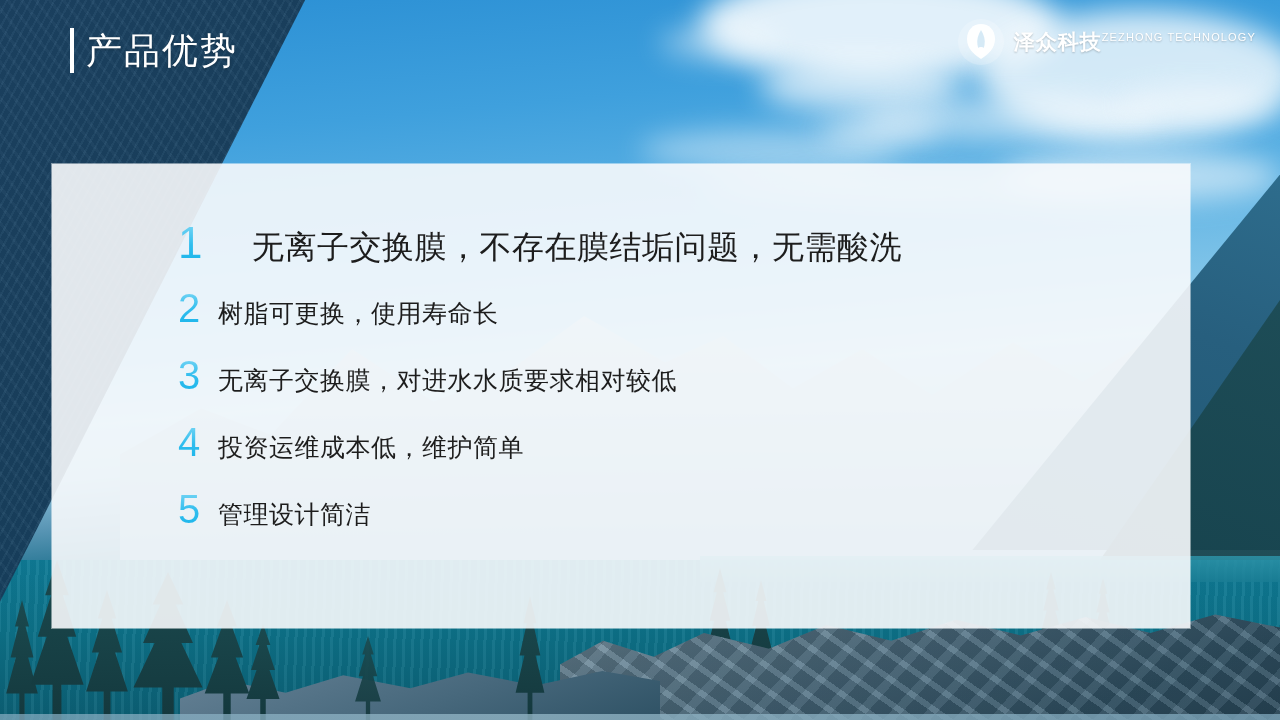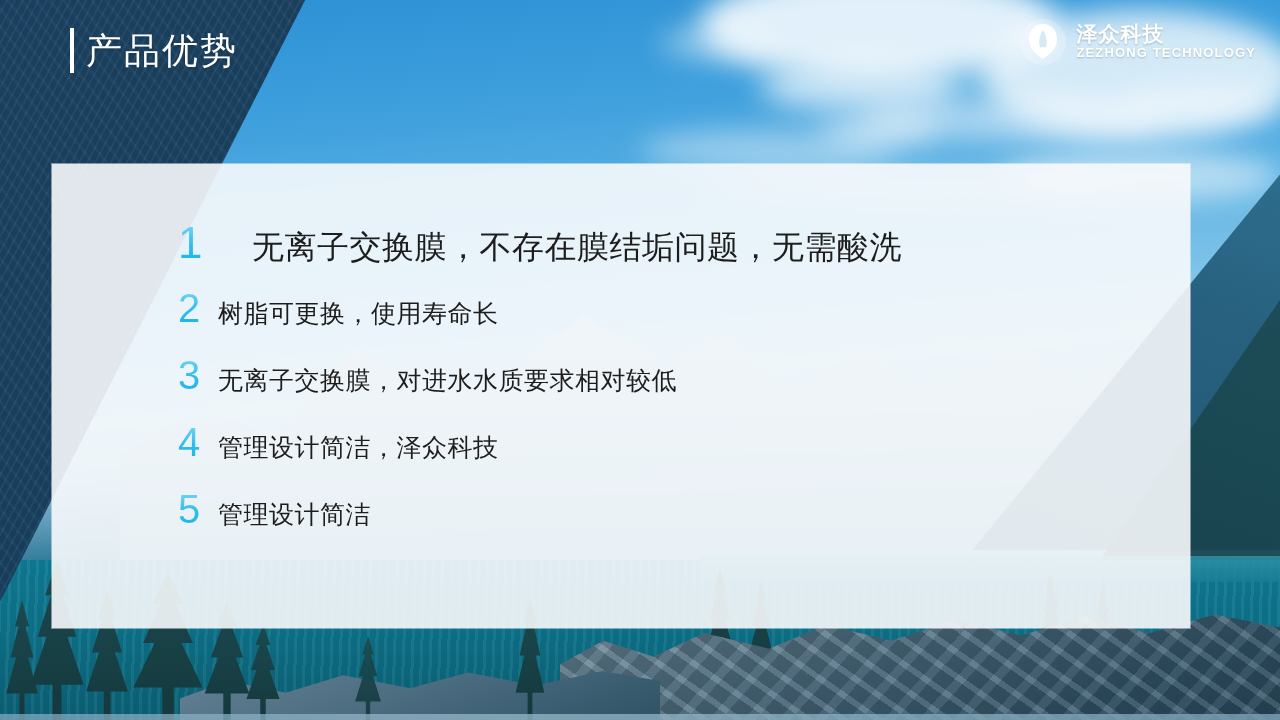--- a/index.html
+++ b/index.html
@@ -168,33 +168,33 @@
 
   
   .logo {
     position: absolute;
     right: 24px; top: 18px;
     display: flex;
     align-items: center;
     gap: 9px;
   }
   .logo-mark { width: 48px; height: 48px; display:block; }
-  .logo-txt { display: flex; flex-direction: column; align-items: flex-start; }
+  .logo-txt { display: flex; align-items: flex-start; }
   .logo-cn {
     color: #ffffff;
     font-size: 21px;
     font-weight: bold;
     letter-spacing: 1px;
     line-height: 1.05;
     text-shadow: 0 1px 2px rgba(0,0,0,0.22);
   }
   .logo-en {
     color: #ffffff;
-    font-size: 13px;
-    font-weight: bold;
+    font-size: 11px;
+    font-weight: normal;
     letter-spacing: 1.15px;
     line-height: 1.2;
     margin-top: 0;
     text-shadow: 0 1px 2px rgba(0,0,0,0.22);
   }
 
   
   .panel {
     position: absolute;
     left: 52px; top: 164px;
@@ -316,21 +316,21 @@
         <div class="txt">树脂可更换，使用寿命长</div>
       </div>
 
       <div class="row">
         <div class="num">3</div>
         <div class="txt">无离子交换膜，对进水水质要求相对较低</div>
       </div>
 
       <div class="row">
         <div class="num">4</div>
-        <div class="txt">管理设计简洁，泽众科技</div>
+        <div class="txt">投资运维成本低，维护简单</div>
       </div>
 
       <div class="row">
         <div class="num">5</div>
         <div class="txt">管理设计简洁</div>
       </div>
 
     </div>
   </div>
 

